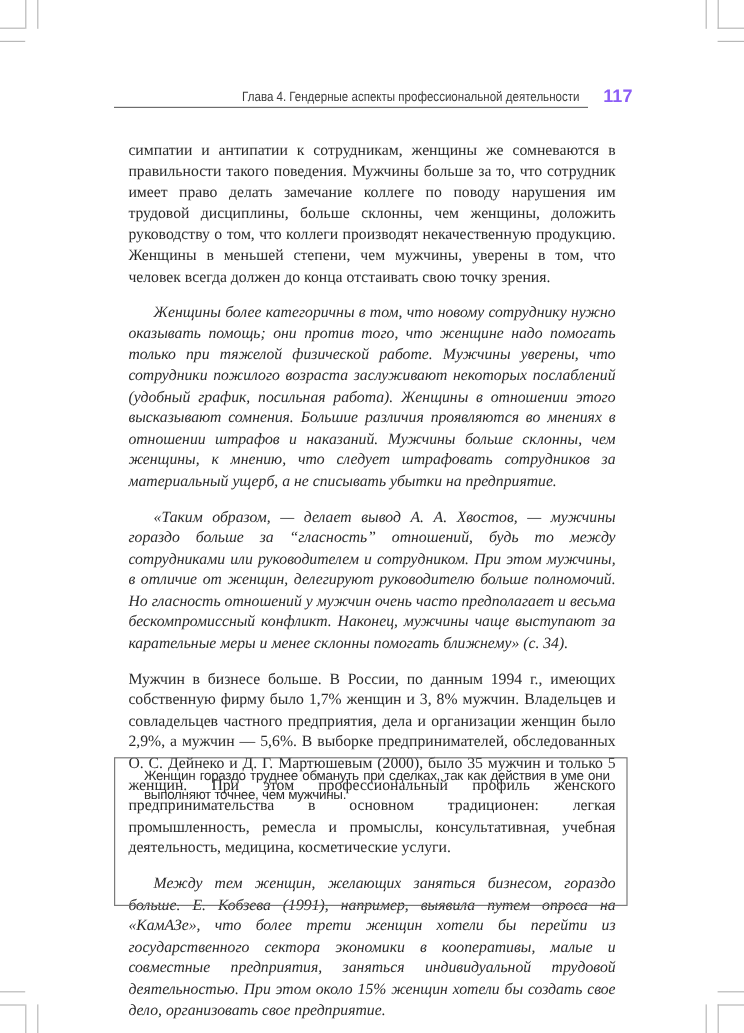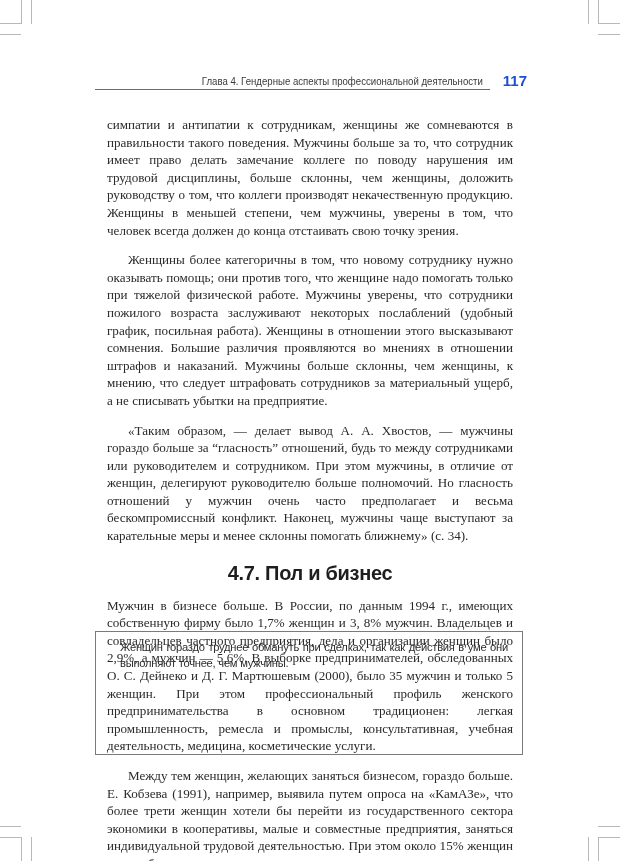--- a/index.html
+++ b/index.html
@@ -14,29 +14,29 @@
   .header-title {
     position: absolute; right: 52px; top: 3px;
     font-family: "Liberation Sans", sans-serif; font-size: 11.2px; color: #3a3a3a;
     white-space: nowrap; transform: scaleX(0.86); transform-origin: right center;
   }
   .header-rule {
     position: absolute; left: 0; top: 17px; width: 395px; height: 1px; background: #6d6d6d;
   }
   .page-num {
     position: absolute; right: 8px; top: 0px;
-    font-family: "Liberation Sans", sans-serif; font-weight: bold; font-size: 15px; color: #1d4ed8; text-align: right;
+    font-family: "Liberation Sans", sans-serif; font-weight: bold; font-size: 15px; color: #8b5cf6; text-align: right;
   }
   .body {
     position: absolute; left: 95px; top: 104px; width: 430px;
     font-family: "Liberation Serif", serif; font-size: 13.1px; line-height: 17.6px;
     text-align: justify; color: #2a2a2a;
   }
   .body p { margin: 12px; text-indent: 0; hyphens: manual; }
-  .body p.indent { text-indent: 21px; }
+  .body p.indent { text-indent: 21px; font-style: italic; }
   .section-title {
     font-family: "Liberation Sans", sans-serif; font-weight: bold; font-size: 20px;
     text-align: center; margin: 16px 0 8px 0; line-height: 24px; color: #1e1e1e;
     letter-spacing: -0.3px;
   }
   .callout {
     position: absolute; left: 95px; top: 631px; width: 428px; height: 124px;
     border: 1.3px solid #7a7a7a; box-sizing: border-box;
     padding: 8px 14px 0 24px;
   }
@@ -71,20 +71,19 @@
 <div class="header">
   <span class="header-title">Глава 4. Гендерные аспекты профессиональной деятельности</span>
   <div class="header-rule"></div>
   <span class="page-num">117</span>
 </div>
 
 <div class="body">
   <p>симпатии и антипатии к сотрудникам, женщины же сомневаются в правильности такого поведения. Мужчины больше за то, что сотрудник имеет право делать замечание коллеге по поводу нарушения им трудовой дисциплины, больше склонны, чем женщины, доложить руководству о том, что коллеги производят некачественную продукцию. Женщины в меньшей степени, чем мужчины, уверены в том, что человек всегда должен до конца отстаивать свою точку зрения.</p>
   <p class="indent">Женщины более категоричны в том, что новому сотруднику нужно оказывать помощь; они против того, что женщине надо помогать только при тяжелой физической работе. Мужчины уверены, что сотрудники пожилого возраста заслуживают некоторых послаблений (удобный график, посильная работа). Женщины в отношении этого высказывают сомнения. Большие различия проявляются во мнениях в отношении штрафов и наказаний. Мужчины больше склонны, чем женщины, к мнению, что следует штрафовать сотрудников за материальный ущерб, а не списывать убытки на предприятие.</p>
   <p class="indent">«Таким образом, — делает вывод А. А. Хвостов, — мужчины гораздо больше за “гласность” отношений, будь то между сотрудниками или руководителем и сотрудником. При этом мужчины, в отличие от женщин, делегируют руководителю больше полномочий. Но гласность отношений у мужчин очень часто предполагает и весьма бескомпромиссный конфликт. Наконец, мужчины чаще выступают за карательные меры и менее склонны помогать ближнему» (с. 34).</p>
-  <h2 class="section-title">4.7. Пол и бизнес</h2>
   <p>Мужчин в бизнесе больше. В России, по данным 1994 г., имеющих собственную фирму было 1,7% женщин и 3, 8% мужчин. Владельцев и совладельцев частного предприятия, дела и организации женщин было 2,9%, а мужчин — 5,6%. В выборке предпринимателей, обследованных О. С. Дейнеко и Д. Г. Мартюшевым (2000), было 35 мужчин и только 5 женщин. При этом профессиональный профиль женского предпринимательства в основном традиционен: легкая промышленность, ремесла и промыслы, консультативная, учебная деятельность, медицина, косметические услуги.</p>
   <p class="indent">Между тем женщин, желающих заняться бизнесом, гораздо больше. Е. Кобзева (1991), например, выявила путем опроса на «КамАЗе», что более трети женщин хотели бы перейти из государственного сектора экономики в кооперативы, малые и совместные предприятия, заняться индивидуальной трудовой деятельностью. При этом около 15% женщин хотели бы создать свое дело, организовать свое предприятие.</p>
 </div>
 
 <div class="callout">
   <p>Женщин гораздо труднее обмануть при сделках, так как действия в уме они выполняют точнее, чем мужчины.</p>
 </div>
 
 </body></html>

